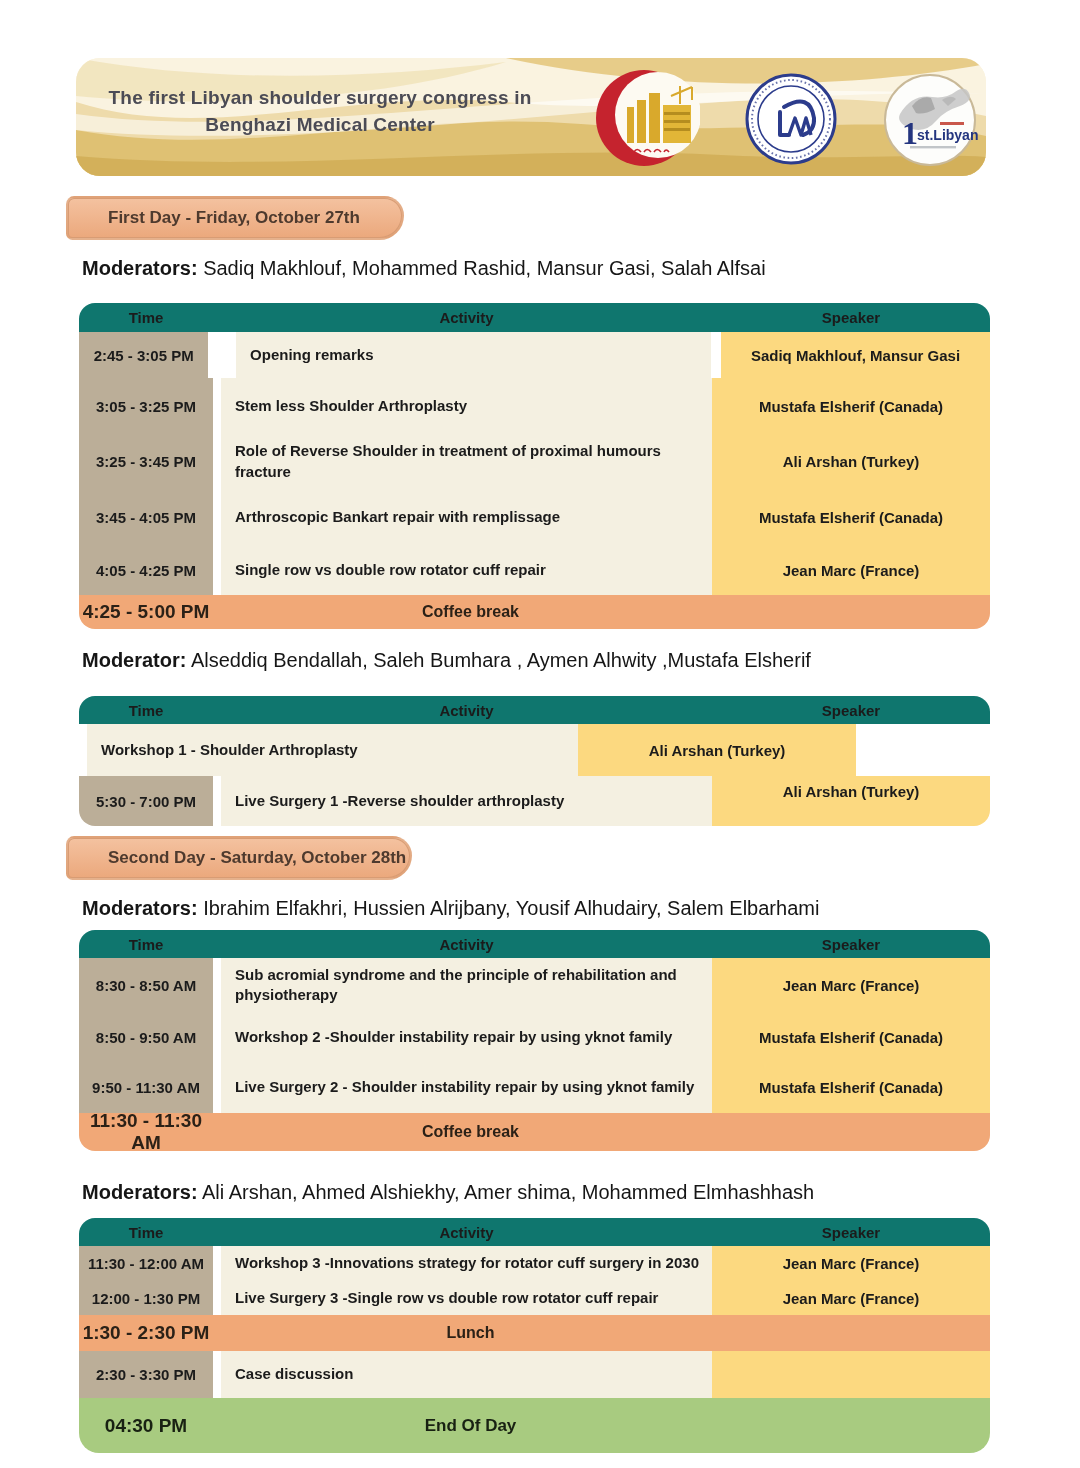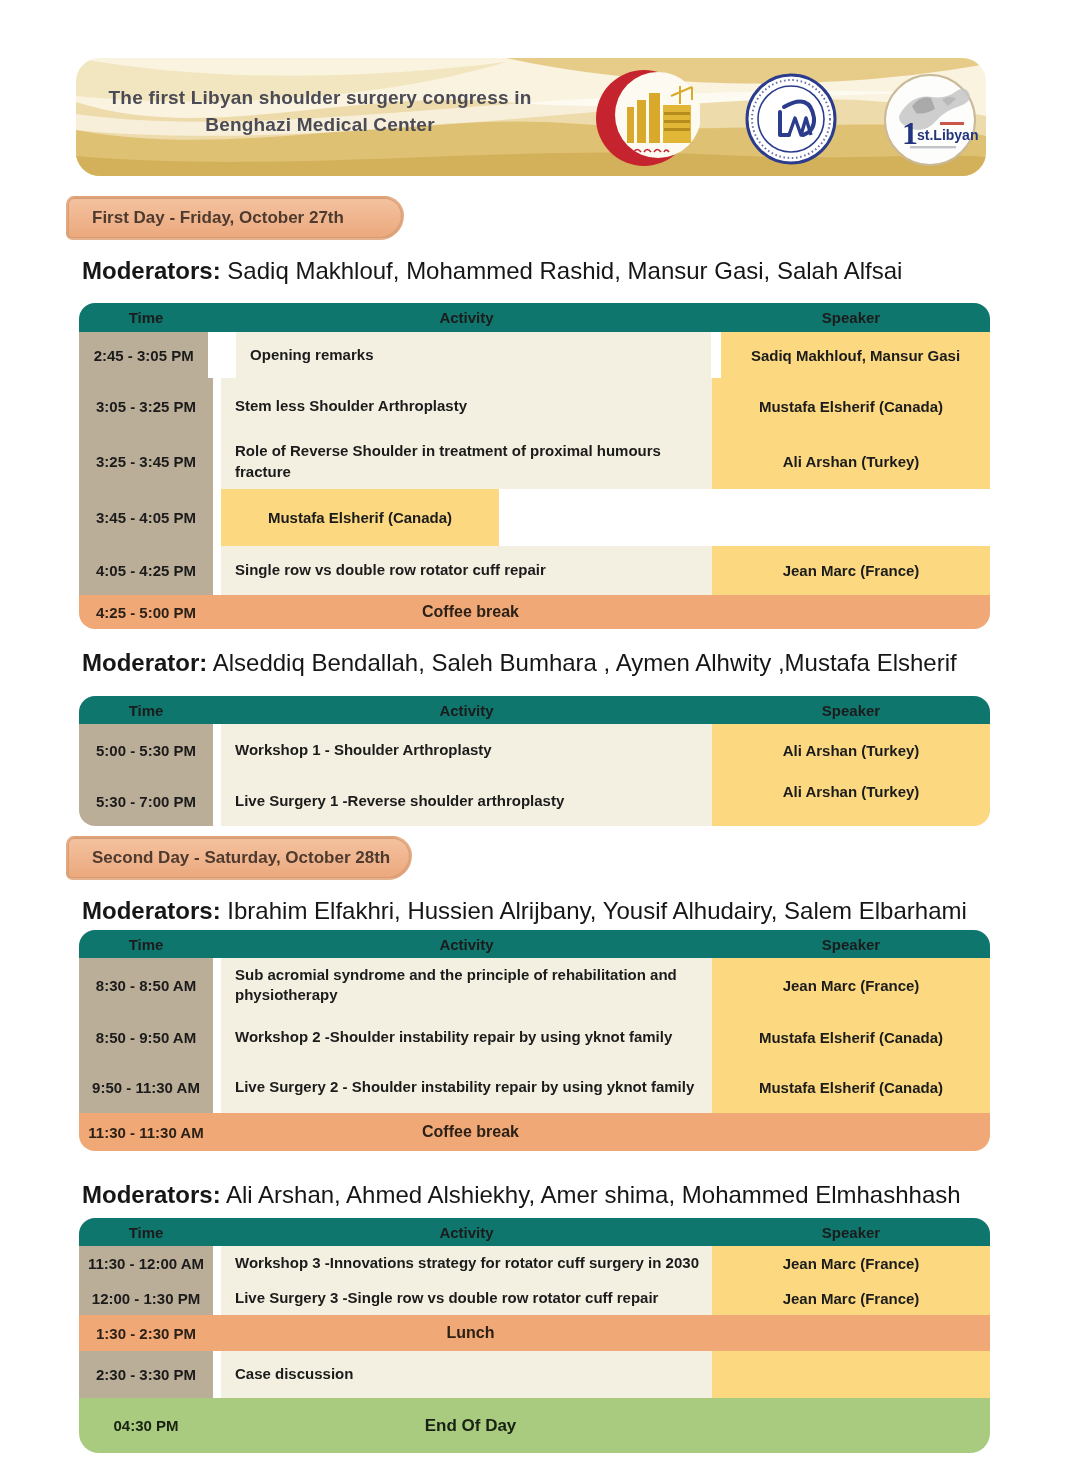--- a/index.html
+++ b/index.html
@@ -7,42 +7,42 @@
   .abs{position:absolute;}
 
   
   .banner{left:76px;top:58px;width:910px;height:118px;border-radius:24px;overflow:hidden;background:#faf3e0;}
   .banner svg{position:absolute;left:0;top:0;}
   .title{position:absolute;left:16px;top:26px;width:456px;text-align:center;font-size:19px;font-weight:bold;color:#4b4b55;line-height:27px;letter-spacing:.2px;}
   .logo{position:absolute;}
   .logo svg{display:block;}
 
   
-  .ribbon{height:44px;background:linear-gradient(180deg,#f4c2a0,#eba87c);border:2px solid #d0997166;box-shadow:inset 0 0 0 1px #d89c74;border-radius:10px 24px 30px 8px;display:flex;align-items:center;padding-left:24px;box-sizing:border-box;font-size:17px;font-weight:600;color:#4e3a2e;}
+  .ribbon{height:44px;background:linear-gradient(180deg,#f4c2a0,#eba87c);border:2px solid #d0997166;box-shadow:inset 0 0 0 1px #d89c74;border-radius:10px 24px 30px 8px;display:flex;align-items:center;padding-left:40px;box-sizing:border-box;font-size:17px;font-weight:600;color:#4e3a2e;}
   .ribbon::after{content:"";position:absolute;left:4px;bottom:-14px;width:66px;height:15px;background:#e09a6e;border-radius:0 0 8px 22px;transform:skewX(-14deg);z-index:-1;}
 
   
-  .mods{font-size:24px;color:#161616;white-space:nowrap;}
+  .mods{font-size:20px;color:#161616;white-space:nowrap;}
   .mods b{font-weight:bold;}
 
   
   .tbl{left:79px;width:911px;}
   .thead{display:flex;height:29px;background:#0f766e;border-radius:16px 16px 0 0;align-items:center;font-weight:bold;font-size:15px;}
   .h-time{width:134px;text-align:center;}
   .h-gap{width:8px;}
   .h-act{width:491px;text-align:center;}
   .h-spk{width:278px;text-align:center;}
   .row{display:flex;}
   .c-time{width:134px;background:#bbae98;display:flex;align-items:center;justify-content:center;font-weight:bold;font-size:15px;text-align:center;}
   .c-gap{width:8px;}
   .c-act{width:491px;background:#f4f0e1;display:flex;align-items:center;padding-left:14px;padding-right:10px;box-sizing:border-box;font-weight:bold;font-size:15px;line-height:1.35;}
   .c-spk{width:278px;background:#fcd980;display:flex;align-items:center;justify-content:center;text-align:center;font-weight:bold;font-size:15px;padding:0 8px;box-sizing:border-box;}
   .c-spk.top{align-items:flex-start;padding-top:7px;}
   .row.breakrow{background:#f1a877;align-items:center;color:#2b2117;}
-  .b-time{width:134px;text-align:center;font-weight:bold;font-size:15px;}
+  .b-time{width:134px;text-align:center;font-weight:bold;font-size:19px;}
   .b-label{width:499px;text-align:center;font-weight:bold;font-size:16px;}
   .row.endrow{background:#a8cb80;align-items:center;color:#182112;border-radius:0 0 20px 20px;}
   .endrow .b-label{font-size:17px;}
   .round-bl{border-radius:0 0 0 16px;}
   .round-br{border-radius:0 0 16px 0;}
   .breakrow.last{border-radius:0 0 16px 16px;}
 </style>
 </head>
 <body>
 
@@ -132,20 +132,21 @@
   </div>
   <div class="row" style="height:55px;">
     <div class="c-time">3:25 - 3:45 PM</div>
       <div class="c-gap"></div>
     <div class="c-act">Role of Reverse Shoulder in treatment of proximal humours fracture</div>
     <div class="c-spk">Ali Arshan (Turkey)</div>
   </div>
   <div class="row" style="height:57px;">
     <div class="c-time">3:45 - 4:05 PM</div>
       <div class="c-gap"></div>
+    <div class="c-act">Arthroscopic Bankart repair with remplissage</div>
     <div class="c-spk">Mustafa Elsherif (Canada)</div>
   </div>
   <div class="row" style="height:49px;">
     <div class="c-time">4:05 - 4:25 PM</div>
       <div class="c-gap"></div>
     <div class="c-act">Single row vs double row rotator cuff repair</div>
     <div class="c-spk">Jean Marc (France)</div>
   </div>
   <div class="row breakrow last" style="height:34px;">
     <div class="b-time">4:25 - 5:00 PM</div>
@@ -159,21 +160,20 @@
 </div>
 
 <div class="abs tbl" style="top:696px;">
   <div class="thead" style="height:28px;">
     <div class="h-time">Time</div>
     <div class="h-gap"></div>
     <div class="h-act">Activity</div>
     <div class="h-spk">Speaker</div>
   </div>
   <div class="row" style="height:52px;">
-    <div class="c-time">5:00 - 5:30 PM</div>
       <div class="c-gap"></div>
     <div class="c-act">Workshop 1 - Shoulder Arthroplasty</div>
     <div class="c-spk">Ali Arshan (Turkey)</div>
   </div>
   <div class="row" style="height:50px;">
     <div class="c-time round-bl">5:30 - 7:00 PM</div>
       <div class="c-gap"></div>
     <div class="c-act">Live Surgery 1 -Reverse shoulder arthroplasty</div>
     <div class="c-spk top round-br">Ali Arshan (Turkey)</div>
   </div>

